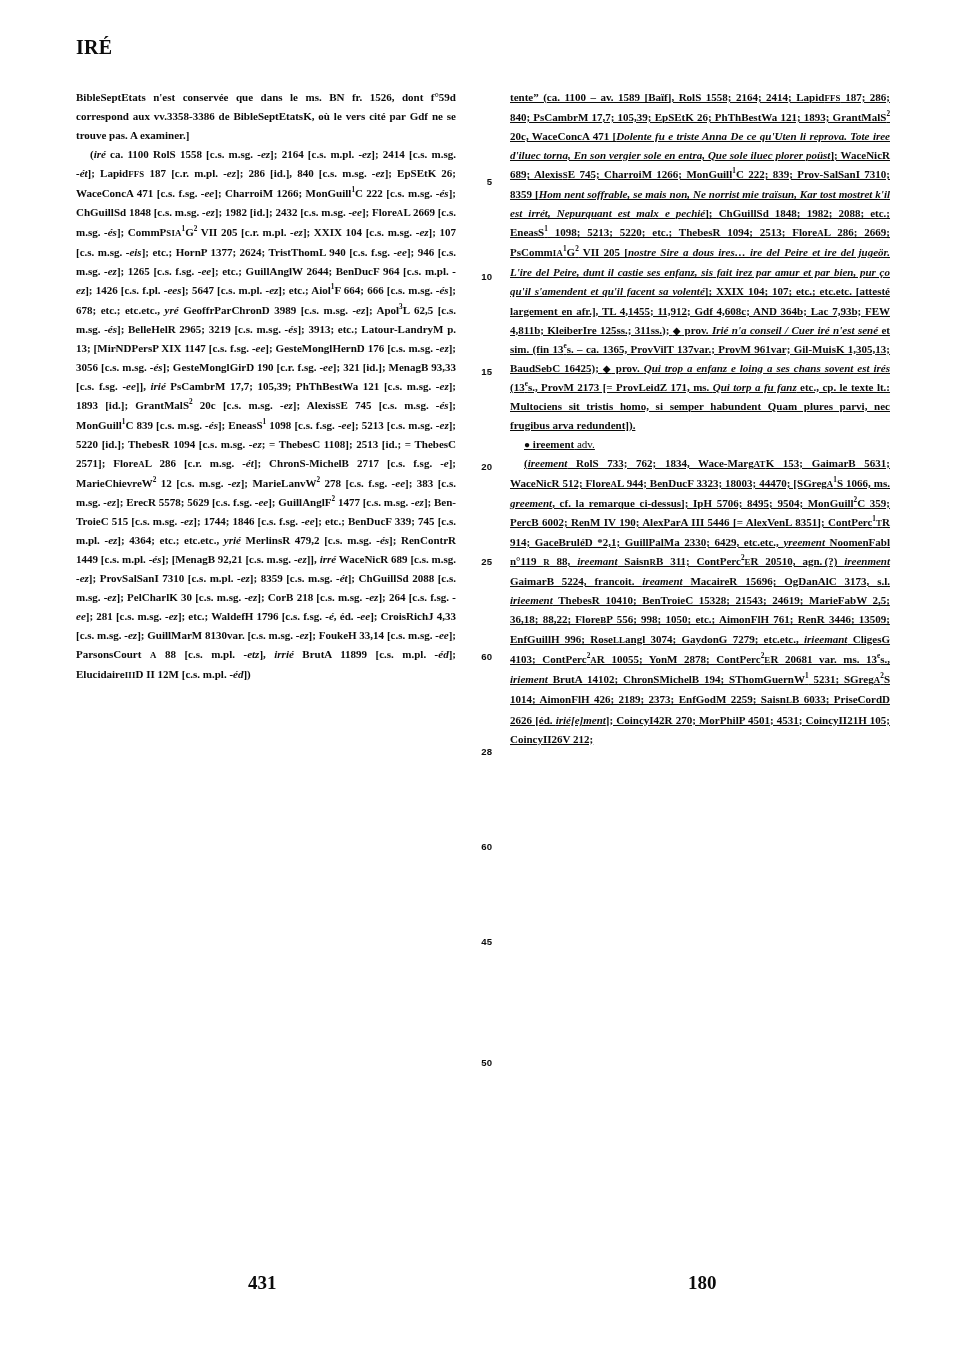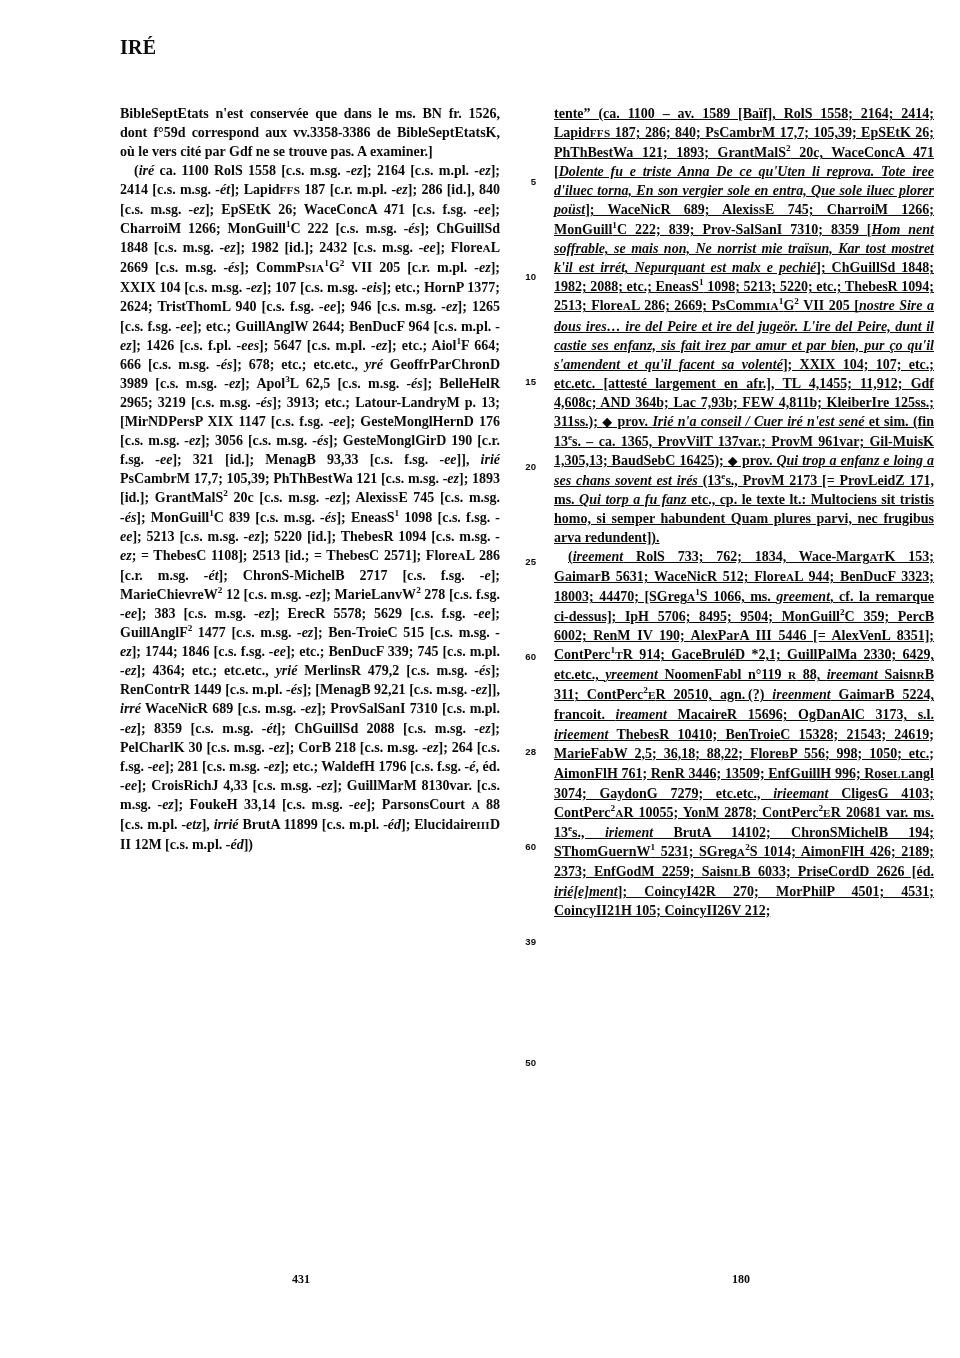--- a/index.html
+++ b/index.html
@@ -14,41 +14,40 @@
     font-family: "Liberation Serif", "DejaVu Serif", serif;
     color: #0b0b0b;
     position: relative;
     overflow: hidden;
   }
   .page {
     position: absolute;
     inset: 0;
     width: 820px;
     height: 1358px;
-    margin-left: 44px;
   }
   .headword {
     position: absolute;
     left: 76px;
     top: 36px;
     font-size: 20px;
     font-weight: bold;
     letter-spacing: 0.3px;
   }
   .columns {
     position: absolute;
     left: 0;
     top: 88px;
     width: 960px;
   }
   .col {
     position: absolute;
-    top: 16px;
+    top: 0;
     width: 380px;
-    font-size: 14px;
+    font-size: 11px;
     line-height: 19.05px;
     text-align: justify;
     text-justify: inter-word;
     -webkit-hyphens: none;
     hyphens: none;
   }
   .col-left  { left: 76px; }
   .col-right { left: 510px; text-decoration: underline; }
 
   .col p {
@@ -88,62 +87,63 @@
   }
   .linenums span {
     position: absolute;
     right: 0;
     text-align: right;
     width: 26px;
   }
   .folio {
     position: absolute;
     top: 1272px;
-    font-size: 12px;
+    font-size: 19px;
     font-weight: bold;
     font-family: "Liberation Serif", serif;
   }
   .folio-left  { left: 248px; }
   .folio-right { left: 688px; }
 </style>
 </head>
 <body>
 
 <div class="page">
 
   <div class="headword">IRÉ</div>
 
   <div class="linenums">
     <span style="top:88px">5</span>
     <span style="top:183px">10</span>
-    <span style="top:288px">15</span>
+    <span style="top:278px">15</span>
     <span style="top:373px">20</span>
     <span style="top:468px">25</span>
     <span style="top:563px">60</span>
     <span style="top:658px">28</span>
     <span style="top:753px">60</span>
-    <span style="top:848px">39</span>
+    <span style="top:848px">45</span>
     <span style="top:969px">50</span>
   </div>
 
   <div class="columns">
 
     <div class="col col-left">
 
       <p><b>BibleSeptEtats n'est conservée que dans le ms. BN fr. 1526, dont f°59d correspond aux vv.3358-3386 de BibleSeptEtatsK, où le vers cité par Gdf ne se trouve pas. A examiner.]</b></p>
 
       <p class="indent"><b>(<i>iré</i> ca. 1100 RolS 1558 [c.s. m.sg. <i>-ez</i>]; 2164 [c.s. m.pl. <i>-ez</i>]; 2414 [c.s. m.sg. <i>-ét</i>]; Lapid<span class="sc">FFS</span> 187 [c.r. m.pl. <i>-ez</i>]; 286 [id.], 840 [c.s. m.sg. <i>-ez</i>]; EpSEtK 26; WaceConcA 471 [c.s. f.sg. <i>-ee</i>]; CharroiM 1266; MonGuill<sup>1</sup>C 222 [c.s. m.sg. <i>-és</i>]; ChGuillSd 1848 [c.s. m.sg. <i>-ez</i>]; 1982 [id.]; 2432 [c.s. m.sg. <i>-ee</i>]; Flore<span class="sc">A</span>L 2669 [c.s. m.sg. <i>-és</i>]; CommP<span class="sc">SI</span><span class="sc">A</span><sup>1</sup>G<sup>2</sup> VII 205 [c.r. m.pl. <i>-ez</i>]; XXIX 104 [c.s. m.sg. <i>-ez</i>]; 107 [c.s. m.sg. <i>-eis</i>]; etc.; HornP 1377; 2624; TristThomL 940 [c.s. f.sg. <i>-ee</i>]; 946 [c.s. m.sg. <i>-ez</i>]; 1265 [c.s. f.sg. <i>-ee</i>]; etc.; GuillAnglW 2644; BenDucF 964 [c.s. m.pl. <i>-ez</i>]; 1426 [c.s. f.pl. <i>-ees</i>]; 5647 [c.s. m.pl. <i>-ez</i>]; etc.; Aiol<sup>1</sup>F 664; 666 [c.s. m.sg. <i>-és</i>]; 678; etc.; etc.etc., <i>yré</i> GeoffrParChronD 3989 [c.s. m.sg. <i>-ez</i>]; Apol<sup>3</sup>L 62,5 [c.s. m.sg. <i>-és</i>]; BelleHelR 2965; 3219 [c.s. m.sg. <i>-és</i>]; 3913; etc.; Latour-LandryM p. 13; [MirNDPersP XIX 1147 [c.s. f.sg. <i>-ee</i>]; GesteMonglHernD 176 [c.s. m.sg. <i>-ez</i>]; 3056 [c.s. m.sg. <i>-és</i>]; GesteMonglGirD 190 [c.r. f.sg. <i>-ee</i>]; 321 [id.]; MenagB 93,33 [c.s. f.sg. <i>-ee</i>]], <i>irié</i> PsCambrM 17,7; 105,39; PhThBestWa 121 [c.s. m.sg. <i>-ez</i>]; 1893 [id.]; GrantMalS<sup>2</sup> 20c [c.s. m.sg. <i>-ez</i>]; Alexis<span class="sc">S</span>E 745 [c.s. m.sg. <i>-és</i>]; MonGuill<sup>1</sup>C 839 [c.s. m.sg. <i>-és</i>]; EneasS<sup>1</sup> 1098 [c.s. f.sg. <i>-ee</i>]; 5213 [c.s. m.sg. <i>-ez</i>]; 5220 [id.]; ThebesR 1094 [c.s. m.sg. <i>-ez</i>; = ThebesC 1108]; 2513 [id.; = ThebesC 2571]; Flore<span class="sc">A</span>L 286 [c.r. m.sg. <i>-ét</i>]; ChronS-MichelB 2717 [c.s. f.sg. <i>-e</i>]; MarieChievreW<sup>2</sup> 12 [c.s. m.sg. <i>-ez</i>]; MarieLanvW<sup>2</sup> 278 [c.s. f.sg. <i>-ee</i>]; 383 [c.s. m.sg. <i>-ez</i>]; ErecR 5578; 5629 [c.s. f.sg. <i>-ee</i>]; GuillAnglF<sup>2</sup> 1477 [c.s. m.sg. <i>-ez</i>]; Ben-TroieC 515 [c.s. m.sg. <i>-ez</i>]; 1744; 1846 [c.s. f.sg. <i>-ee</i>]; etc.; BenDucF 339; 745 [c.s. m.pl. <i>-ez</i>]; 4364; etc.; etc.etc., <i>yrié</i> MerlinsR 479,2 [c.s. m.sg. <i>-és</i>]; RenContrR 1449 [c.s. m.pl. <i>-és</i>]; [MenagB 92,21 [c.s. m.sg. <i>-ez</i>]], <i>irré</i> WaceNicR 689 [c.s. m.sg. <i>-ez</i>]; ProvSalSanI 7310 [c.s. m.pl. <i>-ez</i>]; 8359 [c.s. m.sg. <i>-ét</i>]; ChGuillSd 2088 [c.s. m.sg. <i>-ez</i>]; PelCharlK 30 [c.s. m.sg. <i>-ez</i>]; CorB 218 [c.s. m.sg. <i>-ez</i>]; 264 [c.s. f.sg. <i>-ee</i>]; 281 [c.s. m.sg. <i>-ez</i>]; etc.; WaldefH 1796 [c.s. f.sg. <i>-é</i>, éd. <i>-ee</i>]; CroisRichJ 4,33 [c.s. m.sg. <i>-ez</i>]; GuillMarM 8130var. [c.s. m.sg. <i>-ez</i>]; FoukeH 33,14 [c.s. m.sg. <i>-ee</i>]; ParsonsCourt <span class="sc">A</span> 88 [c.s. m.pl. <i>-etz</i>], <i>irrié</i> BrutA 11899 [c.s. m.pl. <i>-éd</i>]; Elucidaire<span class="sc">III</span>D II 12M [c.s. m.pl. <i>-éd</i>])</b></p>
 
 
     </div>
 
     <div class="col col-right">
 
       <p><b>tente” (ca. 1100 – av. 1589 [Baïf], RolS 1558; 2164; 2414; Lapid<span class="sc">FFS</span> 187; 286; 840; PsCambrM 17,7; 105,39; EpSEtK 26; PhThBestWa 121; 1893; GrantMalS<sup>2</sup> 20c, WaceConcA 471 [<i>Dolente fu e triste Anna De ce qu'Uten li reprova. Tote iree d'iluec torna, En son vergier sole en entra, Que sole iluec plorer poüst</i>]; WaceNicR 689; Alexis<span class="sc">S</span>E 745; CharroiM 1266; MonGuill<sup>1</sup>C 222; 839; Prov-SalSanI 7310; 8359 [<i>Hom nent soffrable, se mais non, Ne norrist mie traïsun, Kar tost mostret k'il est irrét, Nepurquant est malx e pechié</i>]; ChGuillSd 1848; 1982; 2088; etc.; EneasS<sup>1</sup> 1098; 5213; 5220; etc.; ThebesR 1094; 2513; Flore<span class="sc">A</span>L 286; 2669; PsComm<span class="sc">IA</span><sup>1</sup>G<sup>2</sup> VII 205 [<i>nostre Sire a dous ires… ire del Peire et ire del jugeör. L'ire del Peire, dunt il castie ses enfanz, sis fait irez par amur et par bien, pur ço qu'il s'amendent et qu'il facent sa volenté</i>]; XXIX 104; 107; etc.; etc.etc. [attesté largement en afr.], TL 4,1455; 11,912; Gdf 4,608c; AND 364b; Lac 7,93b; FEW 4,811b; KleiberIre 125ss.; 311ss.); <span class="bullet-diamond"></span> prov. <i>Irié n'a conseil / Cuer iré n'est sené</i> et sim. (fin 13<sup>e</sup>s. – ca. 1365, ProvVilT 137var.; ProvM 961var; Gil-MuisK 1,305,13; BaudSebC 16425); <span class="bullet-diamond"></span> prov. <i>Qui trop a enfanz e loing a ses chans sovent est irés</i> (13<sup>e</sup>s., ProvM 2173 [= ProvLeidZ 171, ms. <i>Qui torp a fu fanz</i> etc., cp. le texte lt.: Multociens sit tristis homo, si semper habundent Quam plures parvi, nec frugibus arva redundent]).</b></p>
 
+      <p class="indent"><span class="bullet-circle"></span>&nbsp;<b>ireement</b> <span>adv.</span></p>
 
       <p class="indent"><b>(<i>ireement</i> RolS 733; 762; 1834, Wace-Marg<span class="sc">AT</span>K 153; GaimarB 5631; WaceNicR 512; Flore<span class="sc">A</span>L 944; BenDucF 3323; 18003; 44470; [SGreg<span class="sc">A</span><sup>1</sup>S 1066, ms. <i>greement</i>, cf. la remarque ci-dessus]; IpH 5706; 8495; 9504; MonGuill<sup>2</sup>C 359; PercB 6002; RenM IV 190; AlexParA III 5446 [= AlexVenL 8351]; ContPerc<sup>1</sup><span class="sc">T</span>R 914; GaceBruléD *2,1; GuillPalMa 2330; 6429, etc.etc., <i>yreement</i> NoomenFabl n°119 <span class="sc">R</span> 88, <i>ireemant</i> Saisn<span class="sc">R</span>B 311; ContPerc<sup>2</sup><span class="sc">E</span>R 20510, agn. (?) <i>ireenment</i> GaimarB 5224, francoit. <i>ireament</i> MacaireR 15696; OgDanAlC 3173, s.l. <i>irieement</i> ThebesR 10410; BenTroieC 15328; 21543; 24619; MarieFabW 2,5; 36,18; 88,22; Flore<span class="sc">B</span>P 556; 998; 1050; etc.; AimonFlH 761; RenR 3446; 13509; EnfGuillH 996; Rose<span class="sc">LL</span>angl 3074; GaydonG 7279; etc.etc., <i>irieemant</i> CligesG 4103; ContPerc<sup>2</sup><span class="sc">A</span>R 10055; YonM 2878; ContPerc<sup>2</sup><span class="sc">E</span>R 20681 var. ms. 13<sup>e</sup>s., <i>iriement</i> BrutA 14102; ChronSMichelB 194; SThomGuernW<sup>1</sup> 5231; SGreg<span class="sc">A</span><sup>2</sup>S 1014; AimonFlH 426; 2189; 2373; EnfGodM 2259; Saisn<span class="sc">L</span>B 6033; PriseCordD 2626 [éd. <i>irié[e]ment</i>]; CoincyI42R 270; MorPhilP 4501; 4531; CoincyII21H 105; CoincyII26V 212;</b></p>
 
     </div>
   </div>
 
   <div class="folio folio-left">431</div>
   <div class="folio folio-right">180</div>
 
 </div>

